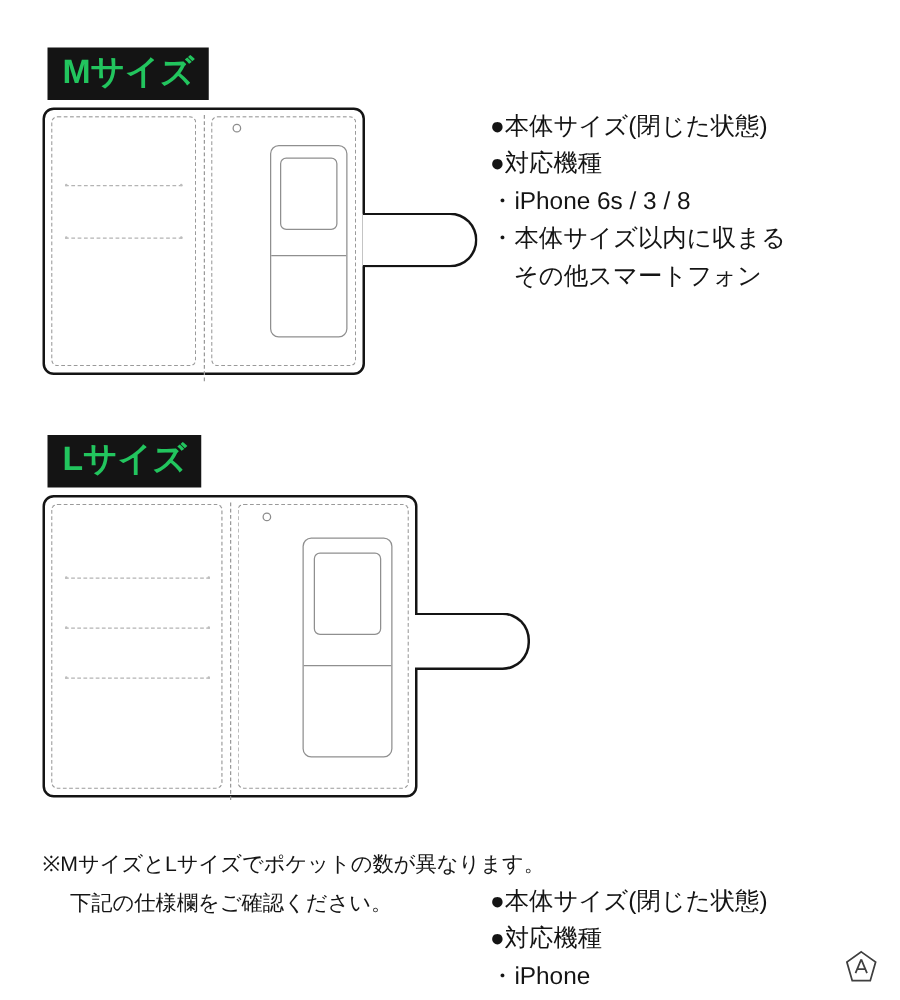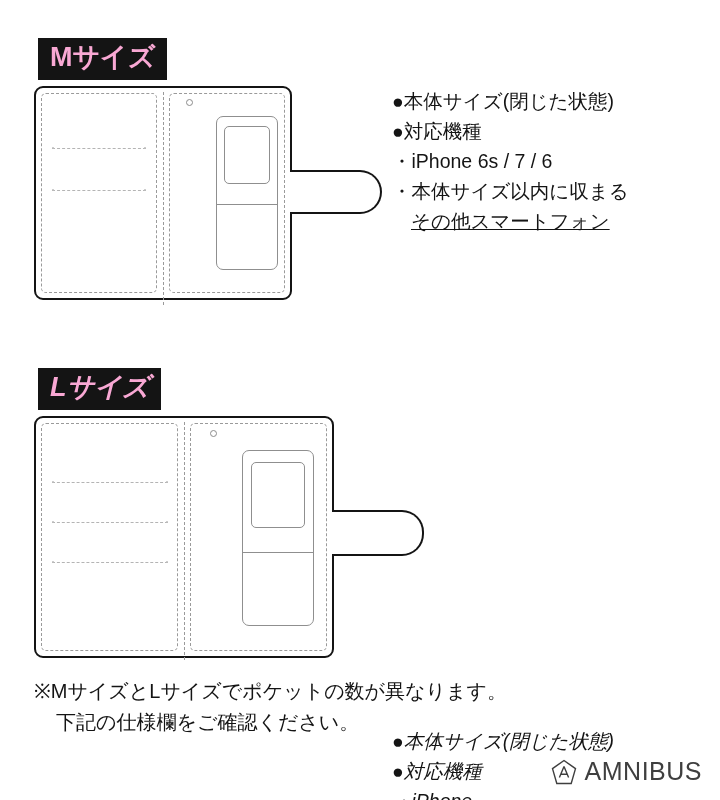--- a/index.html
+++ b/index.html
@@ -13,26 +13,26 @@
     position: relative;
     overflow: hidden;
   }
 
   .section {
     position: absolute;
     left: 0;
     width: 720px;
   }
   .sec-m { top: 38px; }
-  .sec-l { top: 368px; font-style: italic; }
+  .sec-l { top: 348px; }
 
   .size-badge {
     display: inline-block;
     background: #141414;
-    color: #f9a8d4;
+    color: #22c55e;
     font-weight: bold;
     font-size: 27px;
     line-height: 1;
     padding: 6px 12px 9px 12px;
     letter-spacing: 0px;
     margin-left: 38px;
   }
 
   
   .case-wrap {
@@ -136,28 +136,28 @@
   
   .specs {
     position: absolute;
     font-size: 19.5px;
     line-height: 30px;
   }
   .spec-m { left: 392px; top: 48px; }
   .spec-l { left: 392px; top: 358px; }
   .specs div { white-space: nowrap; }
   .indent1 { padding-left: 19px; }
-  .indent2 { padding-left: 19px; text-decoration: underline; }
+  .indent2 { padding-left: 19px; }
 
   
   .footnotes {
     position: absolute;
     left: 34px;
     top: 676px;
-    font-size: 20px;
+    font-size: 17px;
     line-height: 31px;
   }
   .footnotes .fn-indent { padding-left: 22px; }
 
   
   .logo {
     position: absolute;
     right: 18px;
     bottom: 14px;
     display: flex;
@@ -200,21 +200,21 @@
     <div class="tray"></div>
     <div class="screen"></div>
     <div class="screen-div"></div>
 
     <div class="strap"></div>
   </div>
 
   <div class="specs spec-m">
     <div>●本体サイズ(閉じた状態)</div>
     <div>●対応機種</div>
-    <div>・iPhone 6s / 7 / 6</div>
+    <div>・iPhone 6s / 3 / 8</div>
     <div>・本体サイズ以内に収まる</div>
     <div class="indent2">その他スマートフォン</div>
   </div>
 </div>
 
 <div class="section sec-l">
 
   <div class="size-badge">Lサイズ</div>
 
   <div class="case-wrap case-l">
@@ -258,14 +258,13 @@
   <div class="fn-indent">下記の仕様欄をご確認ください。</div>
 </div>
 
 <div class="logo">
   <span class="logo-mark">
     <svg viewBox="0 0 26 26" width="26" height="26" aria-hidden="true">
       <polygon points="13,1.5 24.5,9.6 20.2,24.5 5.8,24.5 1.5,9.6" fill="none" stroke="#3f3f3f" stroke-width="1.4"></polygon>
       <path d="M13 7.5 L17.6 18.5 M13 7.5 L8.4 18.5 M10.1 15.2 L15.9 15.2" fill="none" stroke="#3f3f3f" stroke-width="1.4"></path>
     </svg>
   </span>
-  <span class="logo-text">AMNIBUS</span>
 </div>
 
 </body></html>

